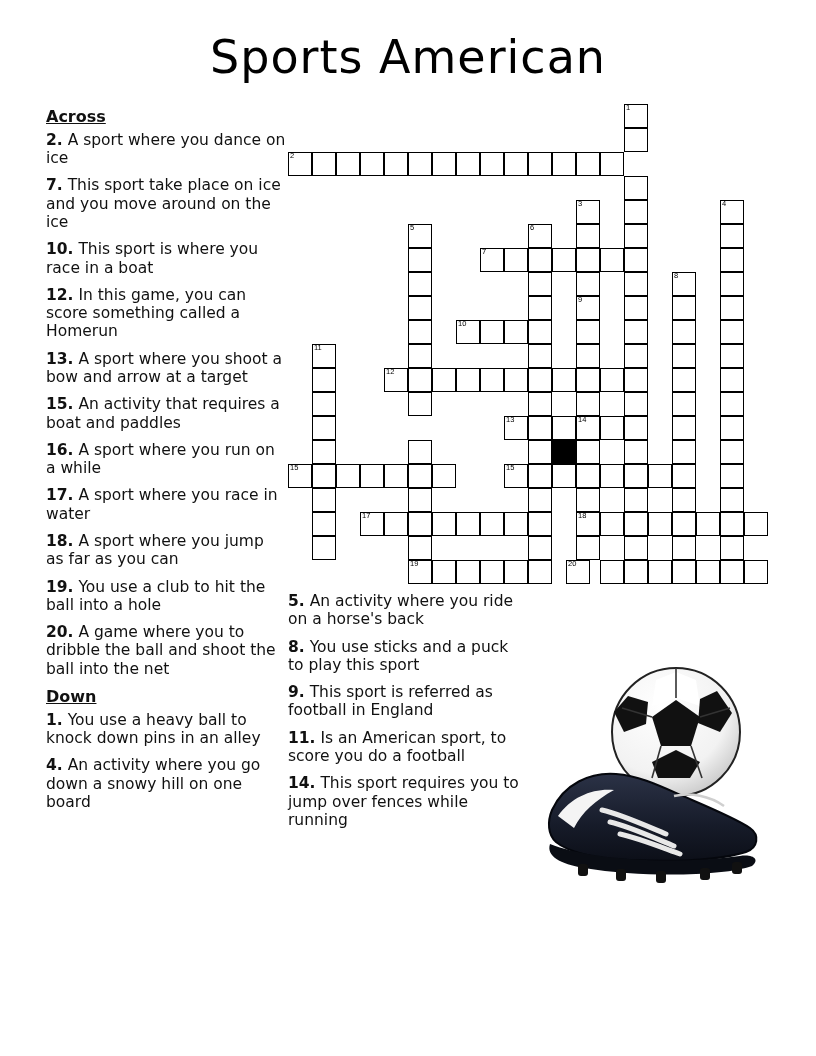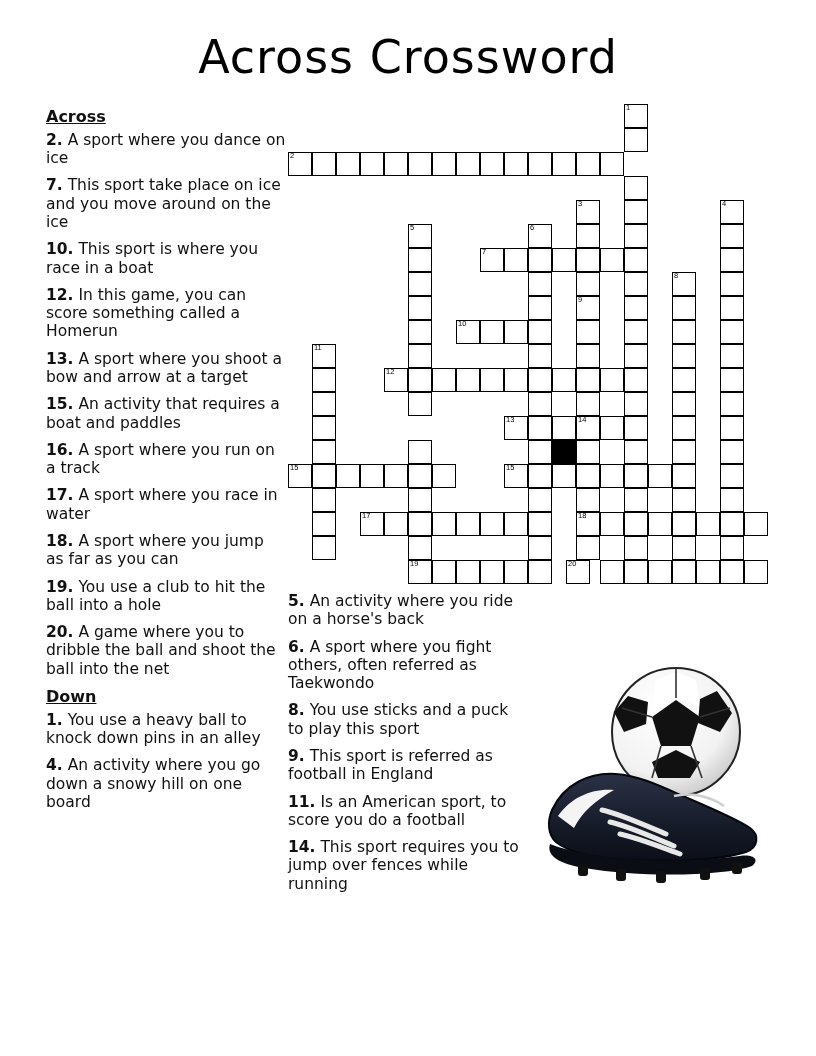--- a/index.html
+++ b/index.html
@@ -91,46 +91,45 @@
     top: 660px;
     width: 264px;
     height: 230px;
   }
 </style>
 </head>
 <body>
 
 <div class="page">
 
-  <div class="title">Across Crossword</div>
+  <div class="title">Sports American</div>
 
   <div class="clues-col" id="col-left">
     <div class="section-head">Across</div>
 
     <p class="clue"><span class="num">2.</span> <span>A sport where you dance on ice</span></p>
     <p class="clue"><span class="num">7.</span> <span>This sport take place on ice and you move around on the ice</span></p>
     <p class="clue"><span class="num">10.</span> <span>This sport is where you race in a boat</span></p>
     <p class="clue"><span class="num">12.</span> <span>In this game, you can score something called a Homerun</span></p>
     <p class="clue"><span class="num">13.</span> <span>A sport where you shoot a bow and arrow at a target</span></p>
     <p class="clue"><span class="num">15.</span> <span>An activity that requires a boat and paddles</span></p>
-    <p class="clue"><span class="num">16.</span> <span>A sport where you run on a track</span></p>
+    <p class="clue"><span class="num">16.</span> <span>A sport where you run on a while</span></p>
     <p class="clue"><span class="num">17.</span> <span>A sport where you race in water</span></p>
     <p class="clue"><span class="num">18.</span> <span>A sport where you jump as far as you can</span></p>
     <p class="clue"><span class="num">19.</span> <span>You use a club to hit the ball into a hole</span></p>
     <p class="clue"><span class="num">20.</span> <span>A game where you to dribble the ball and shoot the ball into the net</span></p>
 
     <div class="section-head" style="margin-top:10px;text-decoration:underline;">Down</div>
 
     <p class="clue"><span class="num">1.</span> <span>You use a heavy ball to knock down pins in an alley</span></p>
     <p class="clue"><span class="num">4.</span> <span>An activity where you go down a snowy hill on one board</span></p>
   </div>
 
   <div class="clues-col" id="col-mid">
     <p class="clue"><span class="num">5.</span> <span>An activity where you ride on a horse's back</span></p>
-    <p class="clue"><span class="num">6.</span> <span>A sport where you fight others, often referred as Taekwondo</span></p>
     <p class="clue"><span class="num">8.</span> <span>You use sticks and a puck to play this sport</span></p>
     <p class="clue"><span class="num">9.</span> <span>This sport is referred as football in England</span></p>
     <p class="clue"><span class="num">11.</span> <span>Is an American sport, to score you do a football</span></p>
     <p class="clue"><span class="num">14.</span> <span>This sport requires you to jump over fences while running</span></p>
   </div>
 
   <div id="grid-wrap">
       <div class="cell" style="left: 336px; top: 0px;">
         <span class="cnum">1</span>
       </div>

